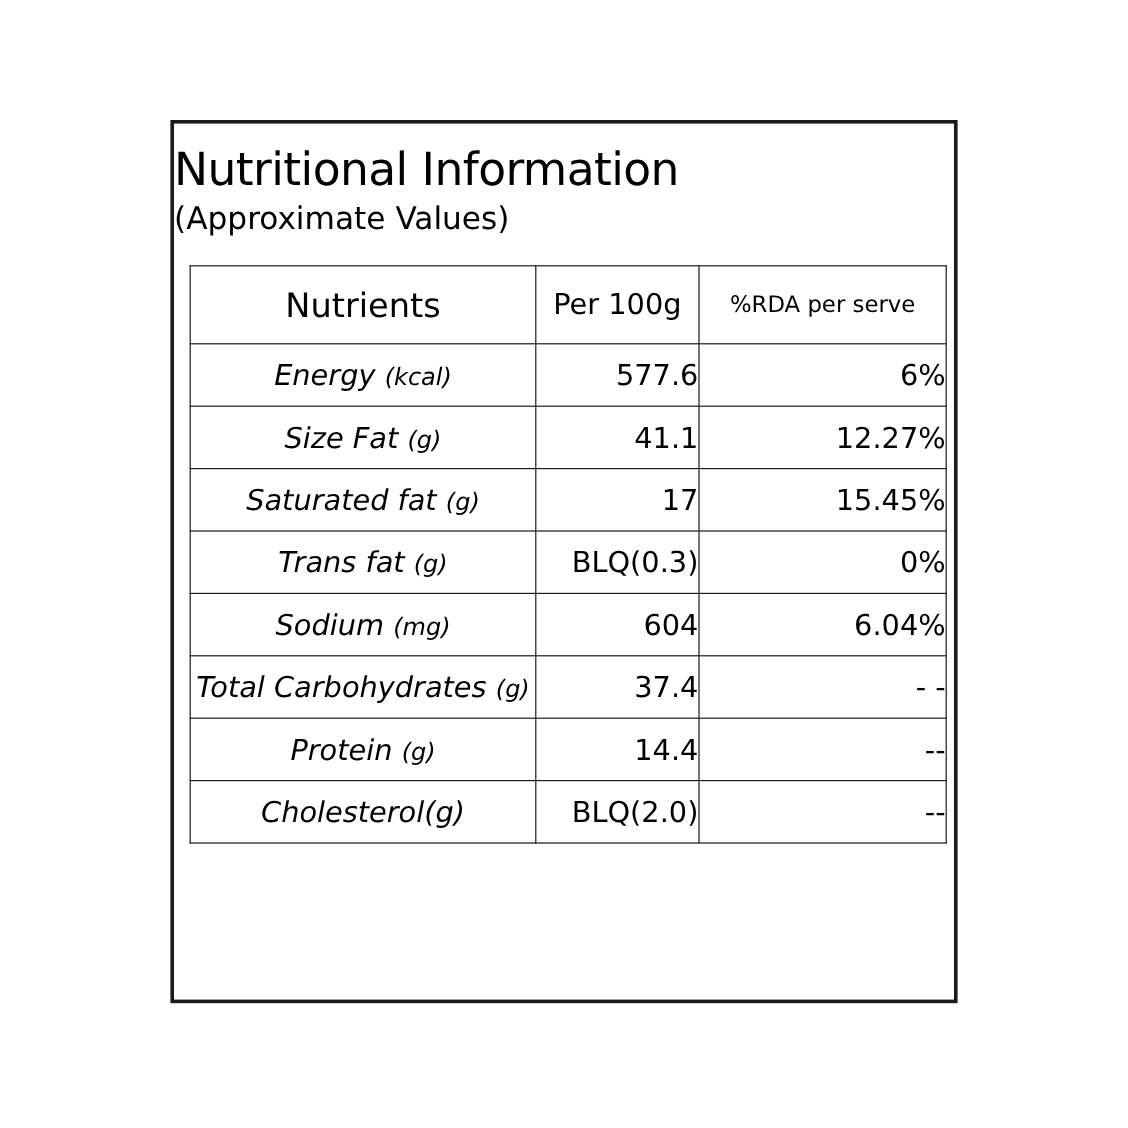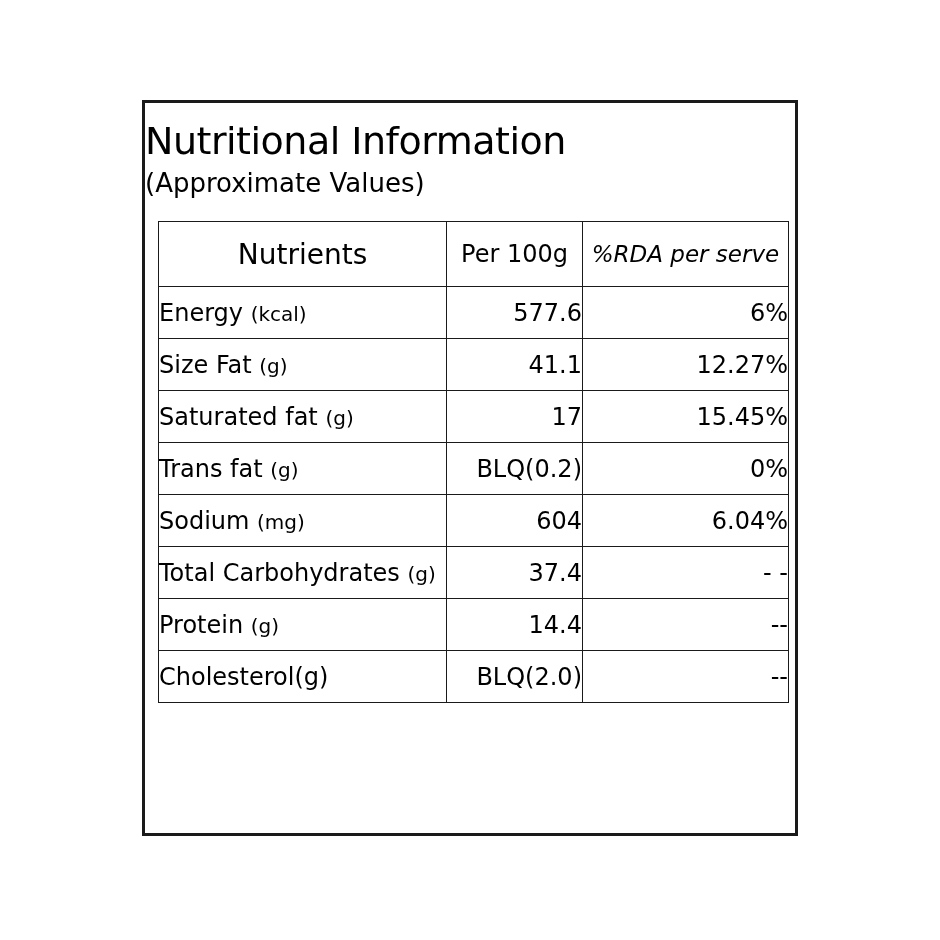--- a/index.html
+++ b/index.html
@@ -58,37 +58,38 @@
 
   col.c-name { width: 288px; }
   col.c-per  { width: 136px; }
   col.c-rda  { width: 206px; }
 
   .hdr-cell {
     height: 64px;
     text-align: center;
     font-size: 28px;
   }
-  .hdr-cell.small { font-size: 23px; font-style: italic; }
+  .hdr-cell.small { font-size: 19px; }
   .hdr-cell.mid { font-size: 24px; }
 
   .row-cell {
     height: 51px;
     font-size: 24px;
     border-left: 1.5px solid #1a1a1a;
     border-right: 1.5px solid #1a1a1a;
     border-top: 1px solid #c9c9c9;
     border-bottom: 1px solid #c9c9c9;
   }
   tr.first-data .row-cell { border-top: 1.5px solid #1a1a1a; }
   tr.last-data .row-cell { border-bottom: 1.5px solid #1a1a1a; }
 
   .name {
     padding-left: 20px;
-    text-align: left;
+    text-align: center;
+    font-style: italic;
   }
   .name .unit { font-size: 20px; }
   .val {
     padding-right: 14px;
     text-align: right;
   }
   .rda {
     padding-right: 14px;
     text-align: right;
   }
@@ -143,21 +144,21 @@
       </tr>
 
       <tr>
         <td class="row-cell name"><span>Saturated fat</span> <span class="unit">(g)</span></td>
         <td class="row-cell val">17</td>
         <td class="row-cell rda">15.45%</td>
       </tr>
 
       <tr>
         <td class="row-cell name"><span>Trans fat</span> <span class="unit">(g)</span></td>
-        <td class="row-cell val">BLQ(0.2)</td>
+        <td class="row-cell val">BLQ(0.3)</td>
         <td class="row-cell rda">0%</td>
       </tr>
 
       <tr>
         <td class="row-cell name"><span>Sodium</span> <span class="unit">(mg)</span></td>
         <td class="row-cell val">604</td>
         <td class="row-cell rda">6.04%</td>
       </tr>
 
       <tr>

